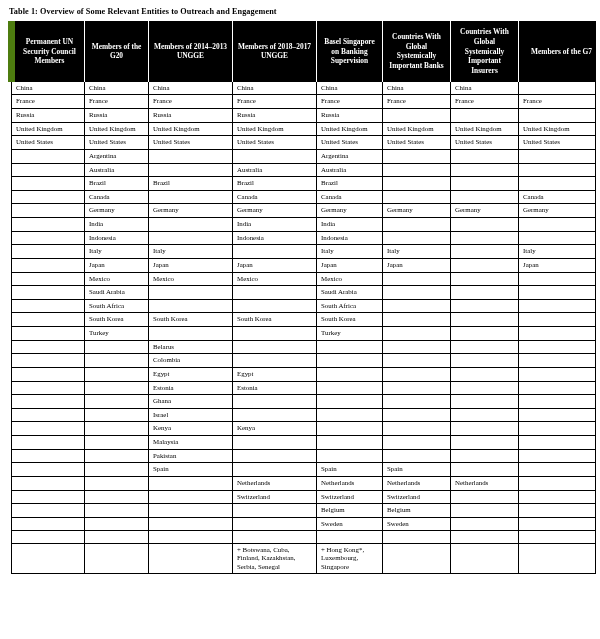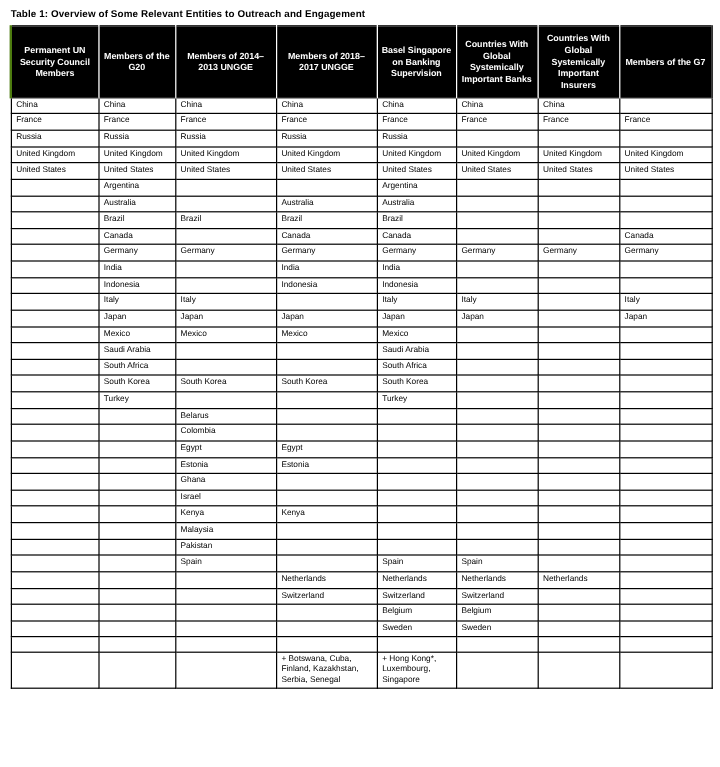--- a/index.html
+++ b/index.html
@@ -13,20 +13,21 @@
     font-family: "Liberation Sans", sans-serif;
     color: #000000;
     overflow: hidden;
   }
   .page {
     width: 492px;
     height: 639px;
     box-sizing: border-box;
     padding: 7px 8px 4px 8px;
     position: relative;
+    font-family: Liberation Serif, serif;
   }
   .caption {
     font-size: 8.2px;
     font-weight: bold;
     color: #000;
     margin: 0 0 5px 1px;
     letter-spacing: 0.1px;
   }
   table.grid {
     border-collapse: collapse;
@@ -41,22 +42,22 @@
     font-weight: bold;
     line-height: 1.32;
     text-align: center;
     vertical-align: middle;
     padding: 5px 3px;
     border-left: 1px solid #ffffff;
     border-right: 1px solid #ffffff;
     height: 56px;
     box-sizing: border-box;
   }
-  table.grid th:first-child { border-left: 2px solid #4d7c0f; }
-  table.grid th:last-child { border-right: 1px solid #000; }
+  table.grid th:first-child { border-left: 7px solid #4d7c0f; }
+  table.grid th:last-child { border-right: 1px solid #000; text-align: right; }
   table.grid td {
     font-size: 6.9px;
     line-height: 1.25;
     color: #000000;
     border: 1px solid #000000;
     padding: 2px 3px 2px 4px;
     vertical-align: top;
     height: 12.1px;
     box-sizing: border-box;
     white-space: normal;

